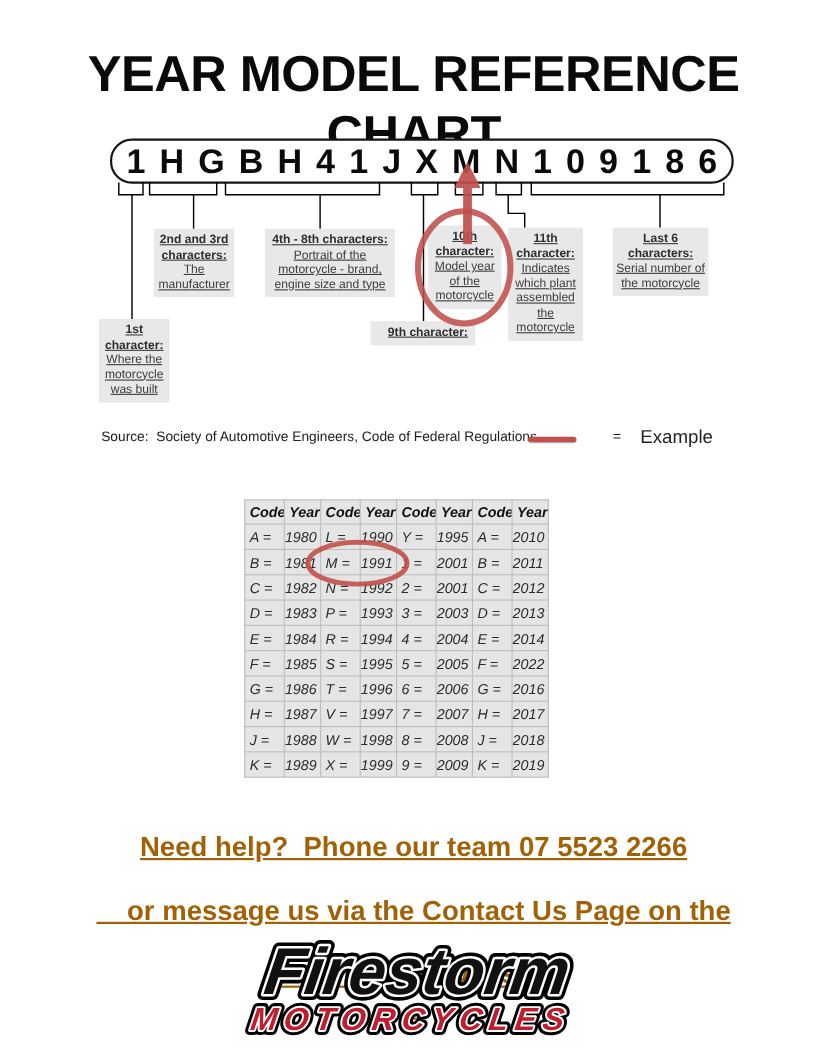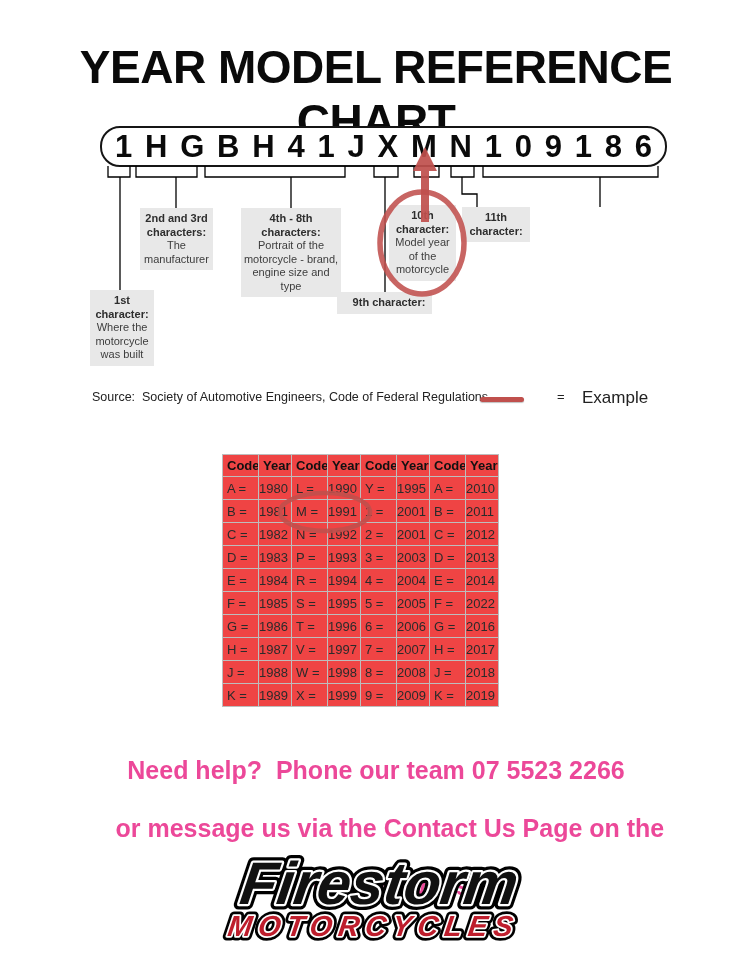--- a/index.html
+++ b/index.html
@@ -29,54 +29,54 @@
   svg.lines{position:absolute;left:0;top:0;z-index:1;}
   svg.lines path{stroke:#000;stroke-width:1.3;fill:none;}
 
   svg.red-overlay{position:absolute;left:0;top:0;z-index:5;pointer-events:none;}
   .red-stroke{stroke:var(--red);fill:none;}
   .red-fill{fill:var(--red);}
 
   .callout{
     position:absolute;background:var(--callout-bg);color:#3d3d3d;
     font-size:11px;line-height:13.5px;text-align:center;
-    padding:4px 2px;z-index:2;
+    padding:4px 2px;z-index:2;text-decoration:underline;
   }
   .callout b{display:block;color:#2e2e2e;}
   .co-first{left:90px;top:290px;width:64px;}
   .co-secondthird{left:140px;top:208px;width:73px;}
-  .co-fourtheighth{left:241px;top:208px;width:100px;}
+  .co-fourtheighth{left:241px;top:208px;width:118px;}
   .co-ninth{left:337px;top:292px;width:95px;padding-left:11px;}
   .co-tenth{left:389px;top:205px;width:67px;}
   .co-eleventh{left:462px;top:207px;width:68px;}
   .co-lastsix{left:557px;top:207px;width:87px;}
 
   .source-row{position:absolute;top:388px;left:0;width:100%;height:24px;z-index:2;}
   .source-text{position:absolute;left:92px;top:2px;font-size:12.5px;color:#222;white-space:pre-wrap;}
   .example-swatch{position:absolute;left:480px;top:9px;width:44px;height:5px;border-radius:3px;background:var(--red);box-shadow:0 1px 1px rgba(0,0,0,.25);}
   .example-eq{position:absolute;left:557px;top:1px;font-size:13px;color:#222;}
   .example-label{position:absolute;left:582px;top:0;font-size:17px;color:#222;}
 
   table.codes{
     position:absolute;left:222px;top:454px;width:276px;
     border-collapse:collapse;table-layout:fixed;z-index:2;
-    font-size:13px;color:#2b2b2b;background:#ef4444;
+    font-size:13px;color:#2b2b2b;background:#e5e5e5;font-style:italic;
   }
   table.codes th, table.codes td{
     border:1px solid #bdbdbd;height:23px;overflow:hidden;white-space:nowrap;
   }
   table.codes th{font-weight:bold;text-align:left;padding-left:4px;height:22px;color:#111;}
   td.code{text-align:left;padding-left:4px;}
   td.year{text-align:left;padding-right:4px;margin-top:48px;}
   col.c-code{width:36px;} col.c-year{width:33px;}
 
   .help{
     position:absolute;top:756px;left:0;width:100%;
-    text-align:center;font-size:25px;font-weight:bold;color:#ec4899;
-    line-height:29px;white-space:pre-wrap;z-index:2;
+    text-align:center;font-size:25px;font-weight:bold;color:#a16207;
+    line-height:29px;white-space:pre-wrap;z-index:2;text-decoration:underline;
   }
 
   .logo-wrap{position:absolute;top:852px;left:0;width:100%;text-align:center;z-index:2;}
   .logo-wrap svg{display:inline-block;}
   .logo-f{font-family:"Liberation Sans", sans-serif;font-style:italic;font-weight:bold;font-size:60px;}
   .logo-m{font-family:"Liberation Sans", sans-serif;font-style:italic;font-weight:bold;font-size:29px;letter-spacing:6px;}
   .stroke-outer{stroke:#000;stroke-width:11px;stroke-linejoin:round;fill:#000;}
   .stroke-outer-m{stroke:#000;stroke-width:9px;stroke-linejoin:round;fill:#000;}
   .stroke-white{stroke:#fff;stroke-width:4.5px;stroke-linejoin:round;fill:#fff;}
   .stroke-white-m{stroke:#fff;stroke-width:3.5px;stroke-linejoin:round;fill:#fff;}
@@ -140,20 +140,25 @@
   </div>
   <div class="callout co-ninth">
     <b>9th character:</b>
   </div>
   <div class="callout co-tenth">
     <b>10th character:</b>
     <span>Model year of the motorcycle</span>
   </div>
   <div class="callout co-eleventh">
     <b>11th character:</b>
+    <span>Indicates which plant assembled the motorcycle</span>
+  </div>
+  <div class="callout co-lastsix">
+    <b>Last 6 characters:</b>
+    <span>Serial number of the motorcycle</span>
   </div>
 
   <svg class="red-overlay" width="752" height="760" aria-hidden="true">
     <g opacity="0.88">
       <ellipse class="red-stroke" cx="422" cy="243" rx="42" ry="51" stroke-width="5.5"></ellipse>
     </g>
     <g opacity="0.92">
       <line class="red-stroke" x1="425" y1="222" x2="425" y2="166" stroke-width="8"></line>
       <polygon class="red-fill" points="425,147 413,171 437,171"></polygon>
     </g>

